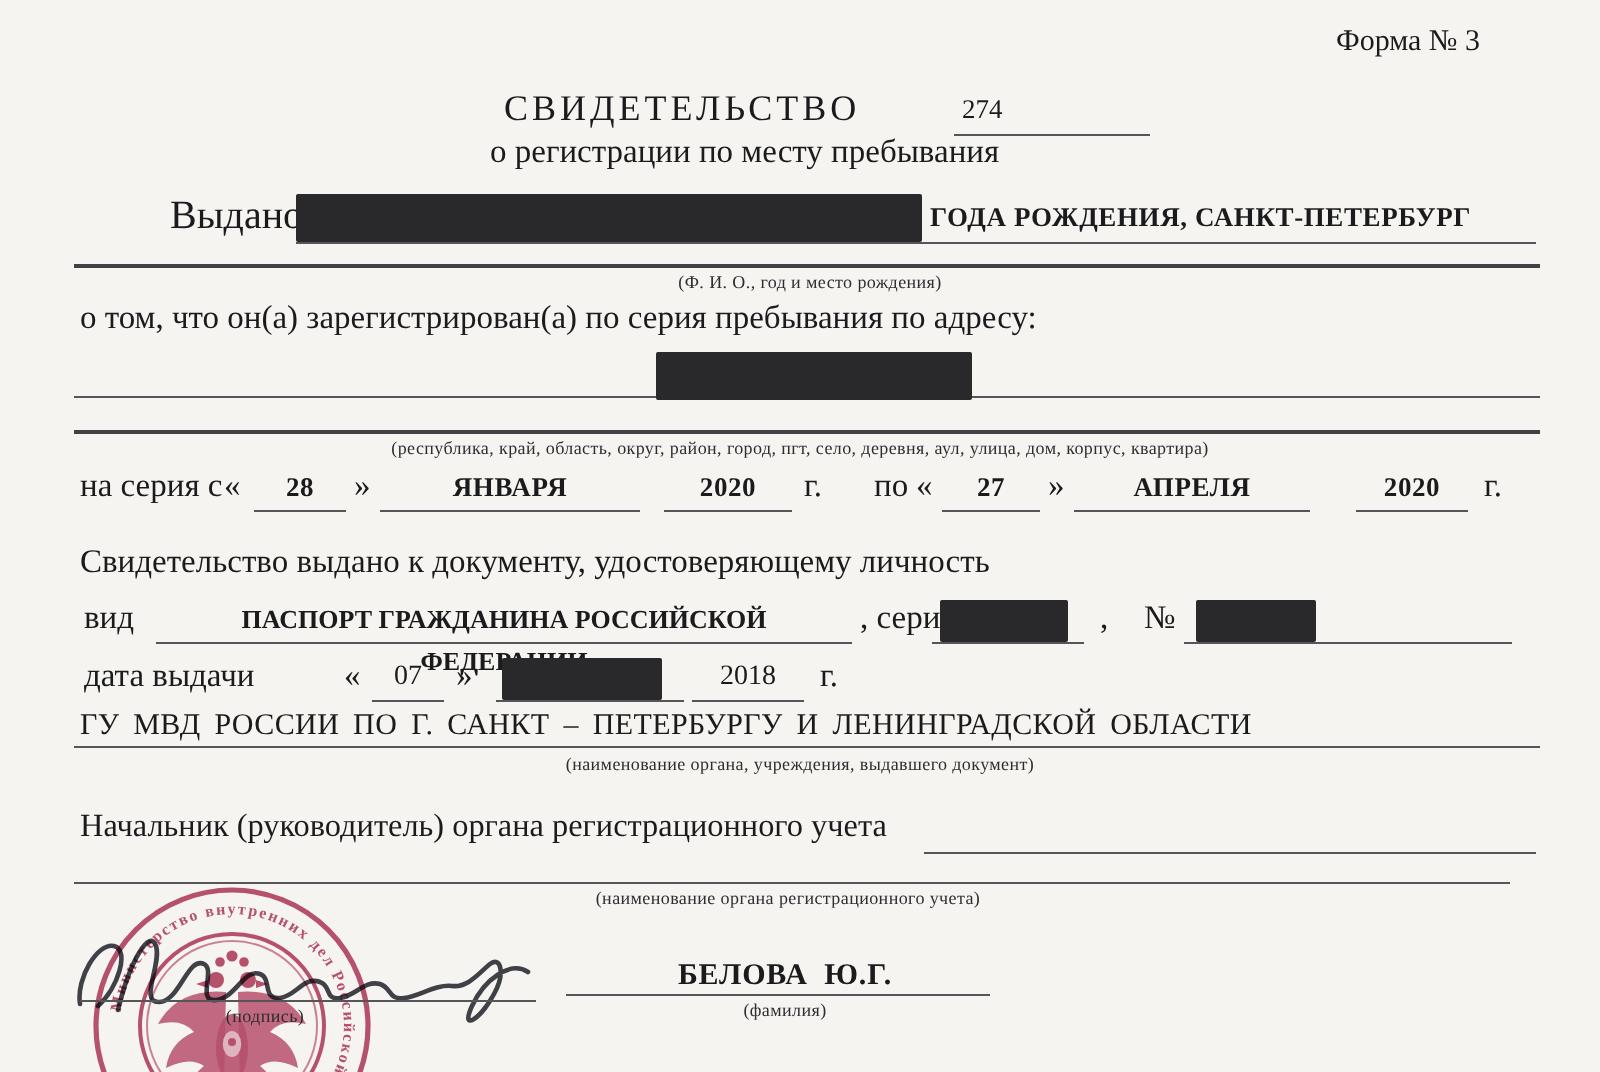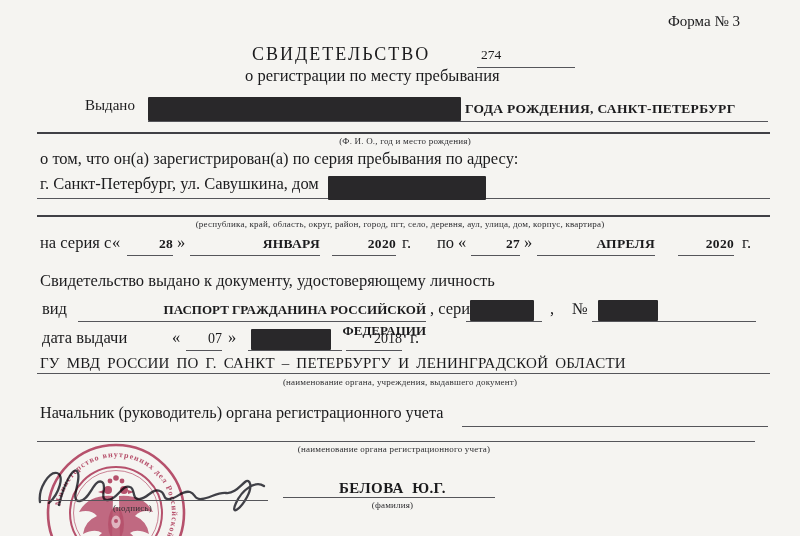--- a/index.html
+++ b/index.html
@@ -5,21 +5,21 @@
   html,body{margin:0;padding:0;background:#888;}
   #page{
     position:relative; width:800px; height:536px; overflow:hidden;
     background:#f5f4f1; font-family:"Liberation Serif",serif; color:#1b1b1d;
   }
   .t{position:absolute; white-space:nowrap; font-family:"Liberation Serif",serif; color:#1b1b1d;}
   .pre{white-space:pre;}
   .cap{font-size:9px; color:#2d2d30; letter-spacing:.2px; text-align:center;}
   .ln{position:absolute; border-bottom:1.4px solid #55555a; height:0;}
   .ln2{position:absolute; border-bottom:2px solid #404045; height:0;}
-  .cell{position:absolute; text-align:right; border-bottom:1.4px solid #55555a; height:22px; line-height:21px;}
+  .cell{position:absolute; text-align:center; border-bottom:1.4px solid #55555a; height:22px; line-height:21px;}
   .bval{font-weight:bold; font-size:13.5px; letter-spacing:.3px;}
   .rval{font-size:14px;}
   .redact{position:absolute; background:#29282a; border-radius:1px;}
   .lbl{font-size:16.5px;}
   .caps15{font-size:15px; word-spacing:3px; letter-spacing:.2px;}
   svg{position:absolute; overflow:visible;}
   .stamp{mix-blend-mode:multiply; opacity:.93;}
   .sig{mix-blend-mode:multiply;}
 </style>
 </head>
@@ -27,31 +27,30 @@
 
 <div id="page">
 
   <div class="t" style="top:13px; left:668px; font-size:15px;">Форма № 3</div>
 
   <div class="t" style="top:44px; left:252px; font-size:18px; letter-spacing:2px;">СВИДЕТЕЛЬСТВО</div>
   <div class="t" style="top:47px; left:481px; font-size:13.5px;">274</div>
   <div class="ln" style="top:67px; left:477px; width:98px;"></div>
   <div class="t" style="top:66px; left:245px; font-size:16.5px;">о регистрации по месту пребывания</div>
 
-  <div class="t lbl" style="top:97px; left:85px; font-size:15px;">Выдано</div>
+  <div class="t lbl" style="top:97px; left:85px; font-size:20px;">Выдано</div>
   <div class="ln" style="top:121px; left:148px; width:620px;"></div>
   <div class="redact" style="top:97px; left:148px; width:313px; height:24px;"></div>
   <div class="t bval" style="top:101px; left:465px;">ГОДА РОЖДЕНИЯ, САНКТ-ПЕТЕРБУРГ</div>
 
   <div class="ln2" style="top:132px; left:37px; width:733px;"></div>
   <div class="t cap" style="top:136px; left:300px; width:210px;">(Ф. И. О., год и место рождения)</div>
 
   <div class="t lbl" style="top:149px; left:40px;">о том, что он(а) зарегистрирован(а) по серия пребывания по адресу:</div>
 
-  <div class="t lbl" style="top:174px; left:40px;">г. Санкт-Петербург, ул. Савушкина, дом</div>
   <div class="ln" style="top:198px; left:37px; width:733px;"></div>
   <div class="redact" style="top:176px; left:328px; width:158px; height:24px;"></div>
 
   <div class="ln2" style="top:215px; left:37px; width:733px;"></div>
   <div class="t cap" style="top:219px; left:150px; width:500px;">(республика, край, область, округ, район, город, пгт, село, деревня, аул, улица, дом, корпус, квартира)</div>
 
   <div>
     <div class="t lbl" style="top:233px; left:40px;">на серия с</div>
     <div class="t lbl" style="top:233px; left:112px;">«</div>
     <div class="cell bval" style="top:233px; left:127px; width:46px;">28</div>

